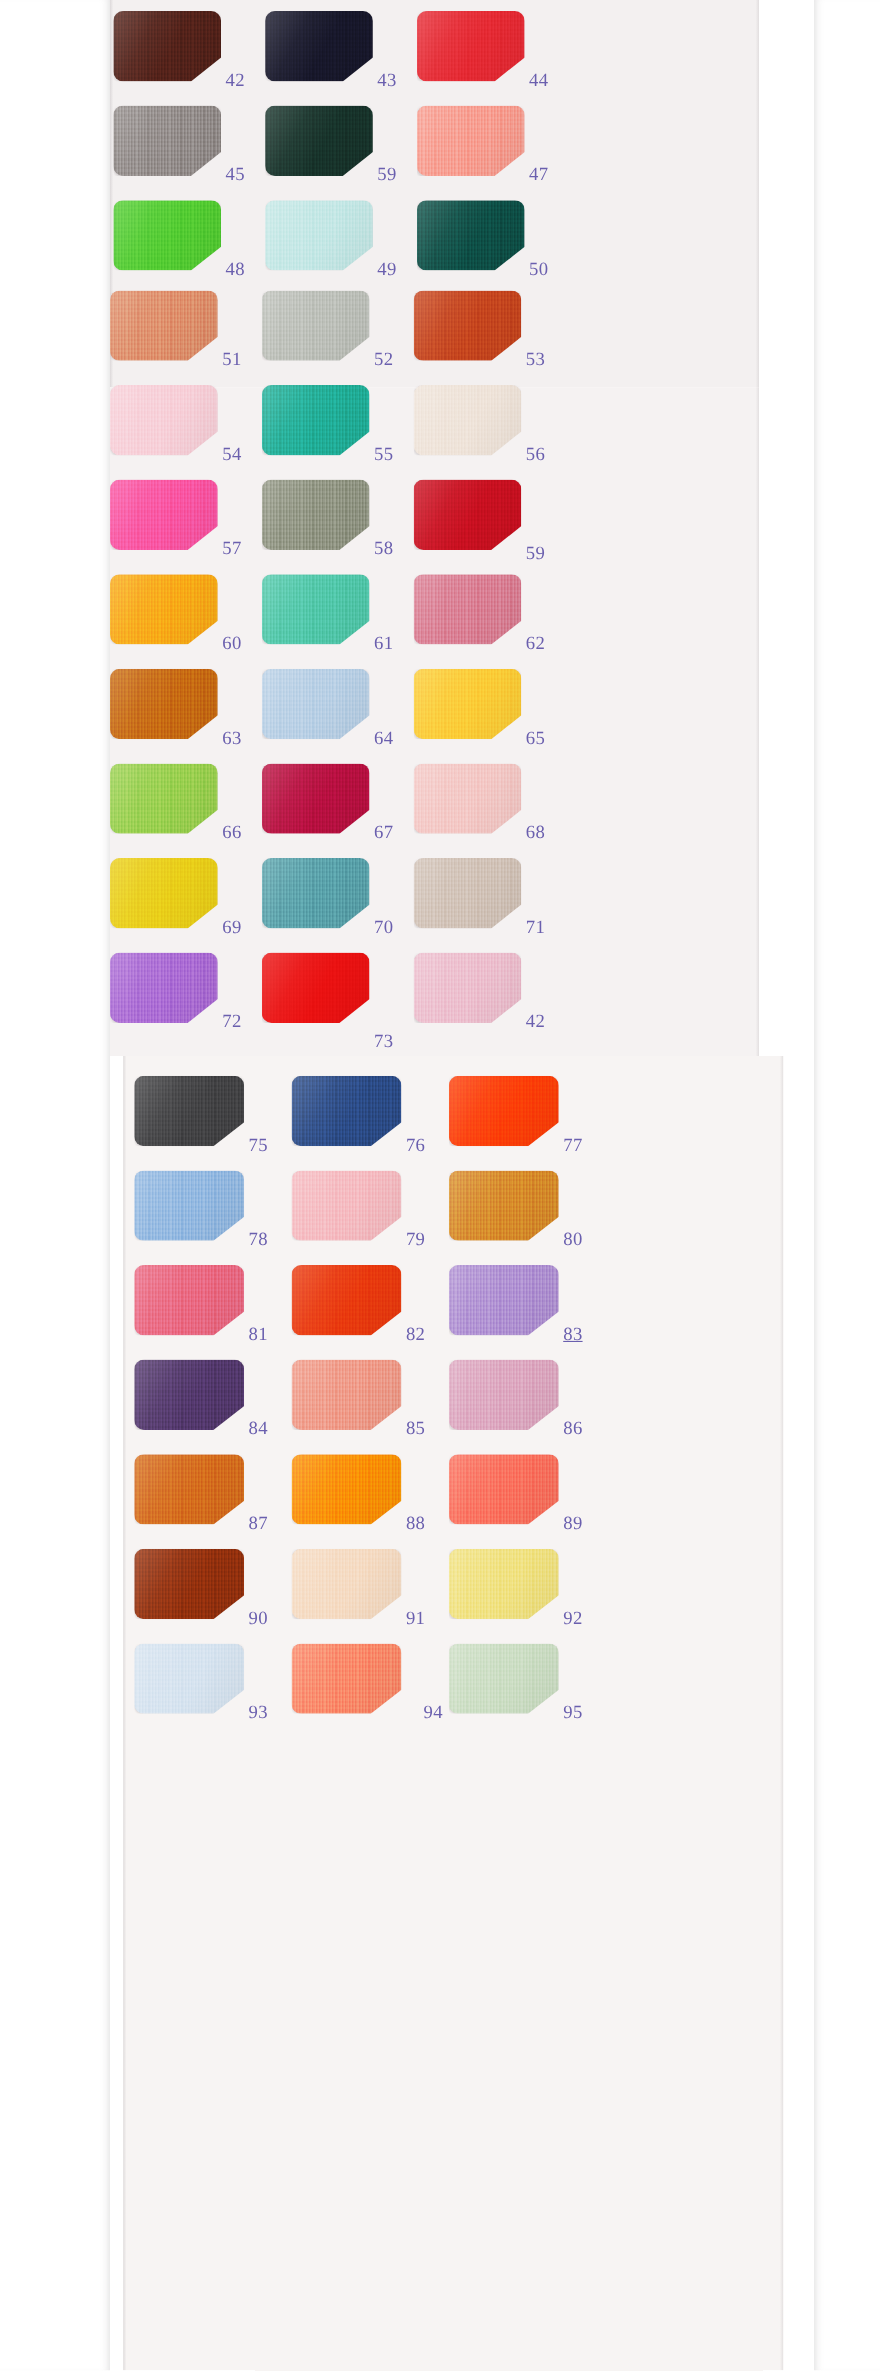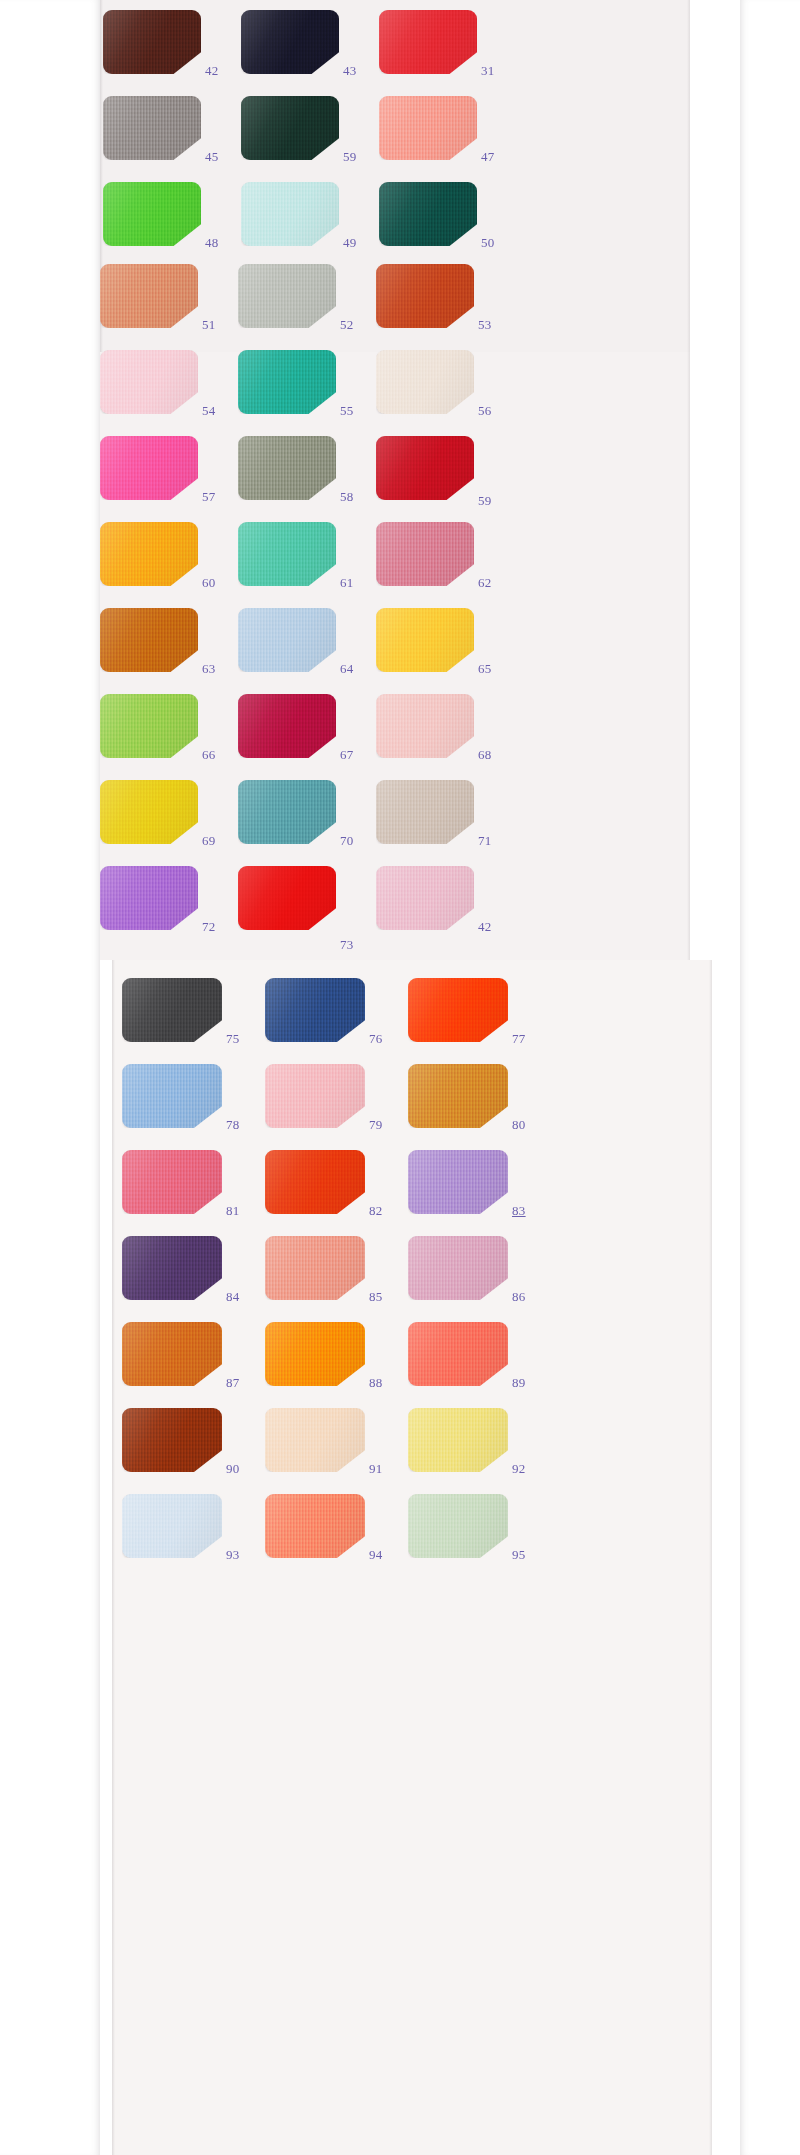--- a/index.html
+++ b/index.html
@@ -103,21 +103,21 @@
       rgba(255,255,255,0.20) 0%,
       rgba(255,255,255,0.05) 32%,
       rgba(255,255,255,0.00) 55%,
       rgba(0,0,0,0.05) 100%);
     pointer-events: none;
   }
 
   .num {
     position: absolute;
     color: #6a5fae;
-    font-size: 13px;
+    font-size: 17px;
     line-height: 1;
     font-weight: 400;
     letter-spacing: 0.3px;
     white-space: nowrap;
     font-family: "Liberation Serif", "DejaVu Serif", serif;
   }
 </style>
 </head>
 <body>
 
@@ -142,21 +142,21 @@
           <div class="weave"></div>
           <div class="sheen"></div>
         </div>
         <div class="num" style="left: 102px; top: 54px;">43</div>
       </div>
       <div class="cell" style="left: 379px; top: 10px; width: 138px; height: 82px;">
         <div class="swatch" title="44" style="width: 98px; height: 64px; background: rgb(228, 39, 48);">
           <div class="weave"></div>
           <div class="sheen"></div>
         </div>
-        <div class="num" style="left: 102px; top: 54px;">31</div>
+        <div class="num" style="left: 102px; top: 54px;">44</div>
       </div>
       <div class="cell" style="left: 103px; top: 96px; width: 138px; height: 82px;">
         <div class="swatch" title="45" style="width: 98px; height: 64px; background: rgb(141, 134, 132);">
           <div class="weave"></div>
           <div class="sheen"></div>
         </div>
         <div class="num" style="left: 102px; top: 54px;">45</div>
       </div>
       <div class="cell" style="left: 241px; top: 96px; width: 138px; height: 82px;">
         <div class="swatch" title="46" style="width: 98px; height: 64px; background: rgb(22, 48, 40);">
@@ -492,21 +492,21 @@
           <div class="weave"></div>
           <div class="sheen"></div>
         </div>
         <div class="num" style="left: 104px; top: 54px;">93</div>
       </div>
       <div class="cell" style="left: 265px; top: 1494px; width: 140px; height: 82px;">
         <div class="swatch" title="94" style="width: 100px; height: 64px; background: rgb(250, 129, 99);">
           <div class="weave"></div>
           <div class="sheen"></div>
         </div>
-        <div class="num" style="left: 104px; top: 54px;">94</div>
+        <div class="num" style="left: 120px; top: 54px;">94</div>
       </div>
       <div class="cell" style="left: 408px; top: 1494px; width: 140px; height: 82px;">
         <div class="swatch" title="95" style="width: 100px; height: 64px; background: rgb(201, 220, 192);">
           <div class="weave"></div>
           <div class="sheen"></div>
         </div>
         <div class="num" style="left: 104px; top: 54px;">95</div>
       </div>
     </div>
 

